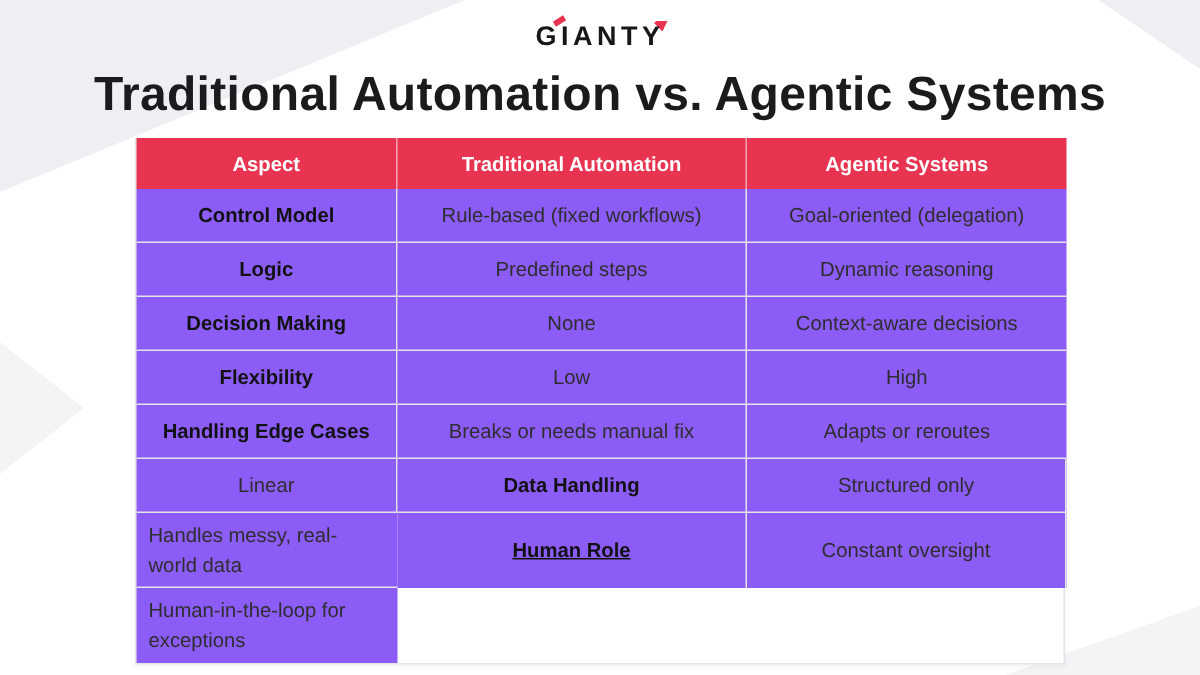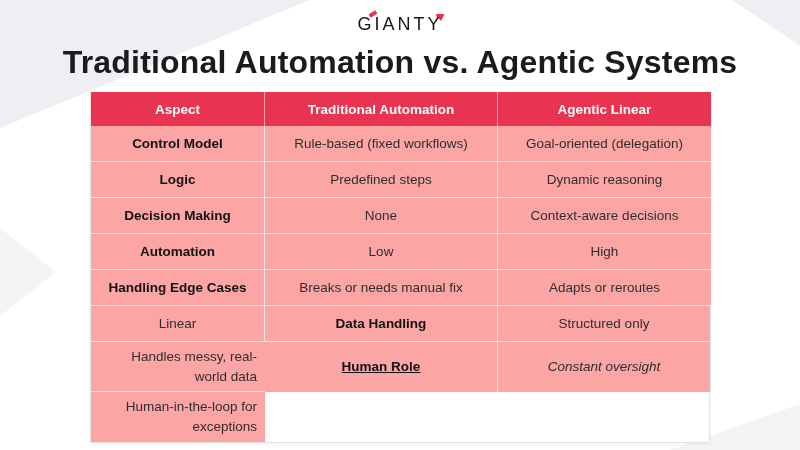--- a/index.html
+++ b/index.html
@@ -11,21 +11,21 @@
   }
   
   .deco { position:absolute; background:var(--deco); }
   .deco-tl { left:0; top:0; width:310px; height:128px; clip-path:polygon(0 0,100% 0,0 100%); }
   .deco-tr { right:0; top:0; width:72px; height:46px; clip-path:polygon(6% 0,100% 0,100% 100%); }
   .deco-left { left:0; top:228px; width:56px; height:88px; background:#F4F4F7; clip-path:polygon(0 0,100% 50%,0 100%); }
   .deco-br { right:0; bottom:0; width:130px; height:46px; background:#F4F4F7; clip-path:polygon(100% 0,100% 100%,0 100%); }
 
   
   .logo { position:absolute; top:14px; left:0; width:100%; text-align:center;
-          font-size:18px; font-weight:400; letter-spacing:3px; color:#17171A; }
+          font-size:18px; font-weight:700; letter-spacing:3px; color:#17171A; }
   .logo span { position:relative; display:inline-block; }
   .logo .accent-i { position:absolute; top:-2px; left:-5px; width:8px; height:4px;
                     background:var(--accent); transform:rotate(-32deg); }
   .logo .accent-y { position:absolute; top:0px; right:-2px; width:9px; height:7px;
                     background:var(--accent); clip-path:polygon(18% 0,100% 0,62% 100%,0 18%); }
 
   
   .title { position:absolute; top:44px; left:0; width:100%; text-align:center;
            font-size:32px; font-weight:800; letter-spacing:.2px; color:var(--ink); }
 
@@ -35,23 +35,23 @@
     display:grid; grid-template-columns:174px 233px 213px;
     background:#fff; border:1px solid var(--border); border-top:none;
     box-shadow:0 1px 4px rgba(0,0,0,.06);
   }
   .hcell {
     background:var(--accent); color:#fff; font-weight:700; font-size:13.5px;
     height:34px; display:flex; align-items:center; justify-content:center;
   }
   .hcell.sep { border-right:1px solid rgba(255,255,255,.55); }
   .cell {
-    display:flex; align-items:center; justify-content:center; text-align:right;
+    display:flex; align-items:center; justify-content:center; text-align:left;
     min-height:36px; padding:3px 8px; font-size:13.5px; color:var(--cell-ink);
-    border-bottom:1px solid var(--border); background:#fca5a5; line-height:1.45;
+    border-bottom:1px solid var(--border); background:#8b5cf6; line-height:1.45;
   }
   .cell.aspect { font-weight:700; color:#121214; }
   .cell.vline { border-right:1px solid var(--border); }
 </style>
 </head>
 <body>
 
 <div class="deco deco-tl"></div>
 <div class="deco deco-tr"></div>
 <div class="deco-left deco" style="background:#F4F4F7;"></div>
@@ -59,44 +59,44 @@
 
 <div class="logo">
   <span>G</span><span><i class="accent-i"></i><span>I</span></span><span>ANT</span><span><i class="accent-y"></i><span>Y</span></span>
 </div>
 
 <h1 class="title">Traditional Automation vs. Agentic Systems</h1>
 
 <div class="cmp-table">
   <div class="hcell sep">Aspect</div>
   <div class="hcell sep">Traditional Automation</div>
-  <div class="hcell">Agentic Linear</div>
+  <div class="hcell">Agentic Systems</div>
 
   <div class="cell aspect vline">Control Model</div>
   <div class="cell vline">Rule-based (fixed workflows)</div>
   <div class="cell">Goal-oriented (delegation)</div>
 
   <div class="cell aspect vline">Logic</div>
   <div class="cell vline">Predefined steps</div>
   <div class="cell">Dynamic reasoning</div>
 
   <div class="cell aspect vline">Decision Making</div>
   <div class="cell vline">None</div>
   <div class="cell">Context-aware decisions</div>
 
-  <div class="cell aspect vline">Automation</div>
+  <div class="cell aspect vline">Flexibility</div>
   <div class="cell vline">Low</div>
   <div class="cell">High</div>
 
   <div class="cell aspect vline">Handling Edge Cases</div>
   <div class="cell vline">Breaks or needs manual fix</div>
   <div class="cell">Adapts or reroutes</div>
 
   <div class="cell vline">Linear</div>
 
   <div class="cell aspect vline">Data Handling</div>
   <div class="cell vline">Structured only</div>
   <div class="cell">Handles messy, real-world data</div>
 
   <div class="cell aspect vline row-last-cell" style="min-height:50px;border-bottom:none;text-decoration:underline;">Human Role</div>
-  <div class="cell vline" style="min-height:50px;border-bottom:none;font-style:italic;">Constant oversight</div>
+  <div class="cell vline" style="min-height:50px;border-bottom:none;">Constant oversight</div>
   <div class="cell" style="min-height:50px;border-bottom:none;max-width:213px;">Human-in-the-loop for exceptions</div>
 </div>
 
 </body></html>

